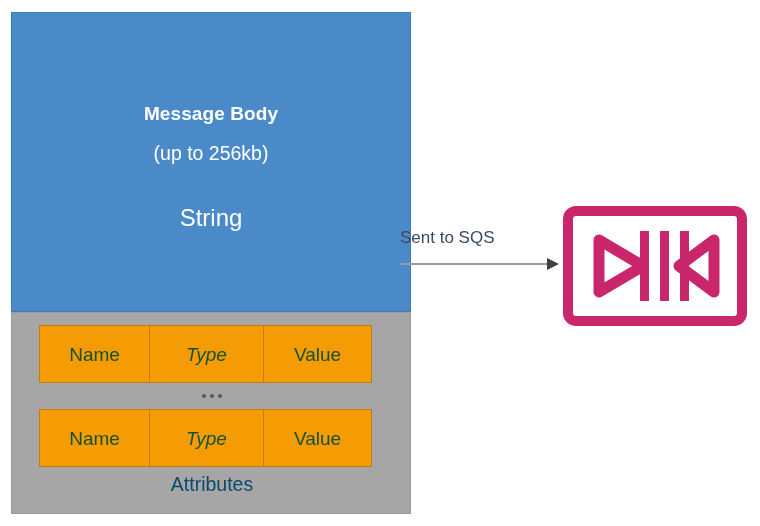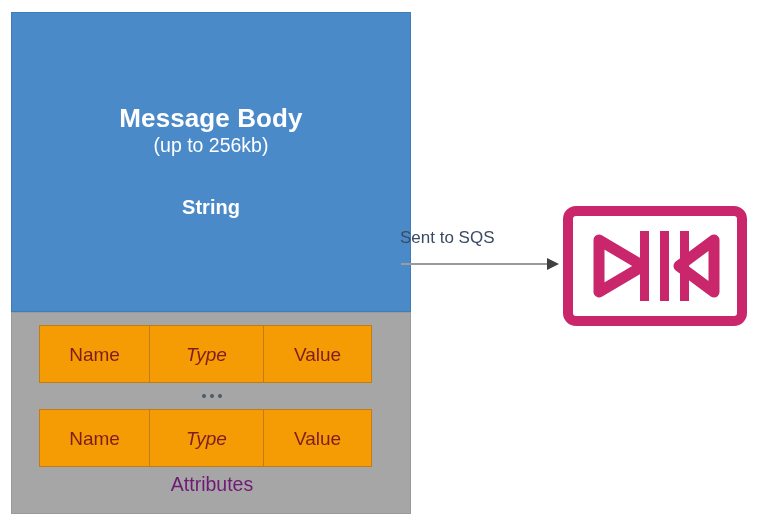--- a/index.html
+++ b/index.html
@@ -37,35 +37,35 @@
     background: #4a8ac9;
     border: 1px solid #3f7cb8;
     box-sizing: border-box;
     display: flex;
     flex-direction: column;
     align-items: center;
     justify-content: flex-start;
     color: #ffffff;
   }
   .body-title {
-    font-size: 26px;
+    font-size: 19px;
     font-weight: bold;
     line-height: 1.18;
     margin-top: 90px;
     letter-spacing: 0.1px;
   }
   .body-sub {
     font-size: 19.5px;
     font-weight: normal;
     line-height: 1.18;
-    margin-top: 0;
+    margin-top: 17px;
   }
   .body-type {
-    font-size: 20px;
-    font-weight: bold;
+    font-size: 24px;
+    font-weight: normal;
     margin-top: 39px;
   }
 
   
   .attr-box {
     position: absolute;
     left: 0;
     top: 300px;
     width: 400px;
     height: 202px;
@@ -83,21 +83,21 @@
   .attr-table.row-2 { top: 96px; }
 
   .attr-cell {
     background: #f59b04;
     border: 1px solid #c07d16;
     box-sizing: border-box;
     height: 58px;
     display: flex;
     align-items: center;
     justify-content: center;
-    color: #7f1d1d;
+    color: #14532d;
     font-size: 19px;
     line-height: 1;
   }
   .attr-cell.c-name  { width: 111px; }
   .attr-cell.c-type  { width: 114px; border-left: none; font-style: italic; }
   .attr-cell.c-value { width: 108px; border-left: none; text-align: right; }
 
   .ellipsis-row {
     position: absolute;
     left: 0;
@@ -115,21 +115,21 @@
     background: #4b5a68;
     border-radius: 50%;
   }
 
   .attr-label {
     position: absolute;
     left: 0;
     top: 160px;
     width: 400px;
     text-align: center;
-    color: #701a75;
+    color: #0c4a6e;
     font-size: 19.5px;
   }
 
   
   .arrow-wrap {
     position: absolute;
     left: 401px;
     top: 258px;
     width: 162px;
     height: 12px;

